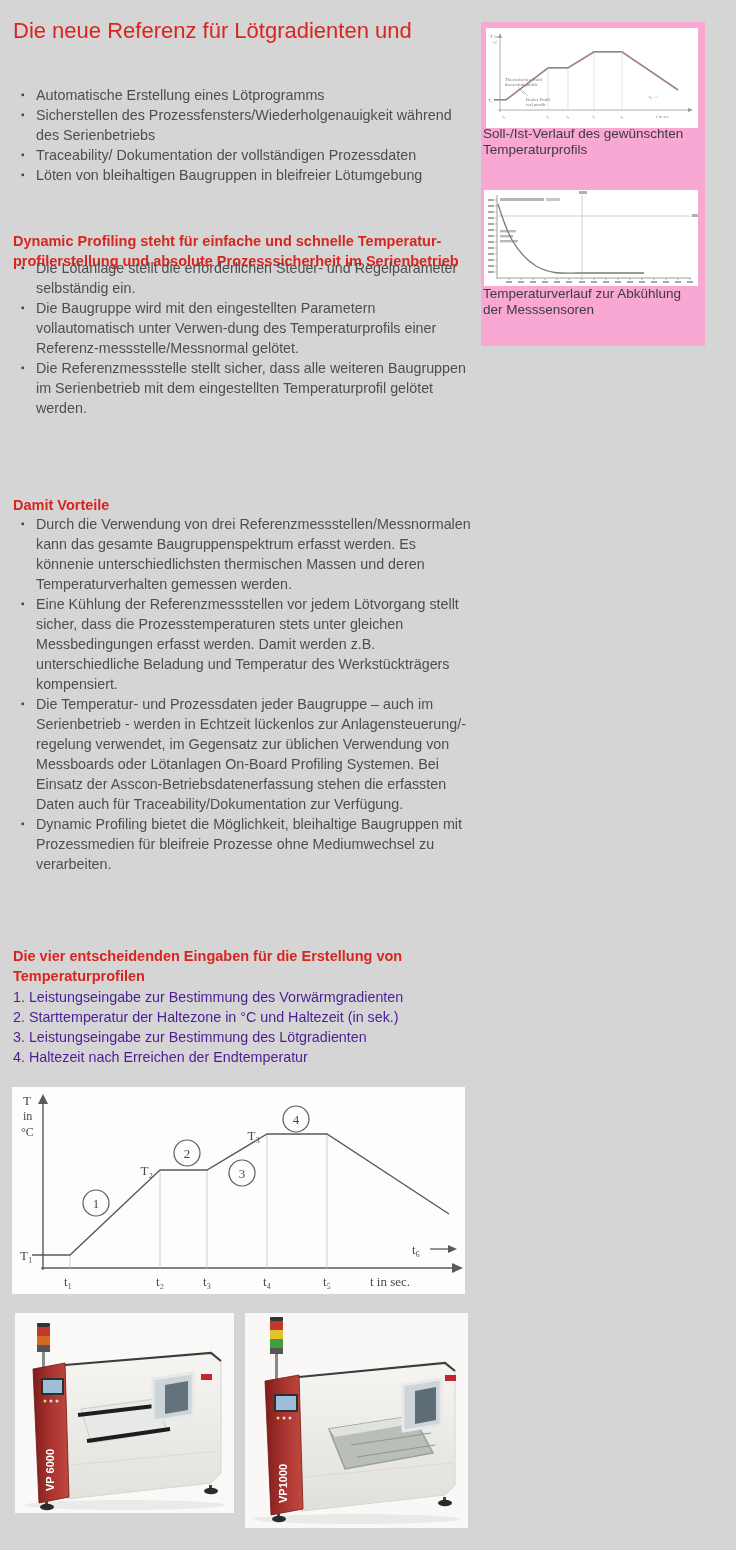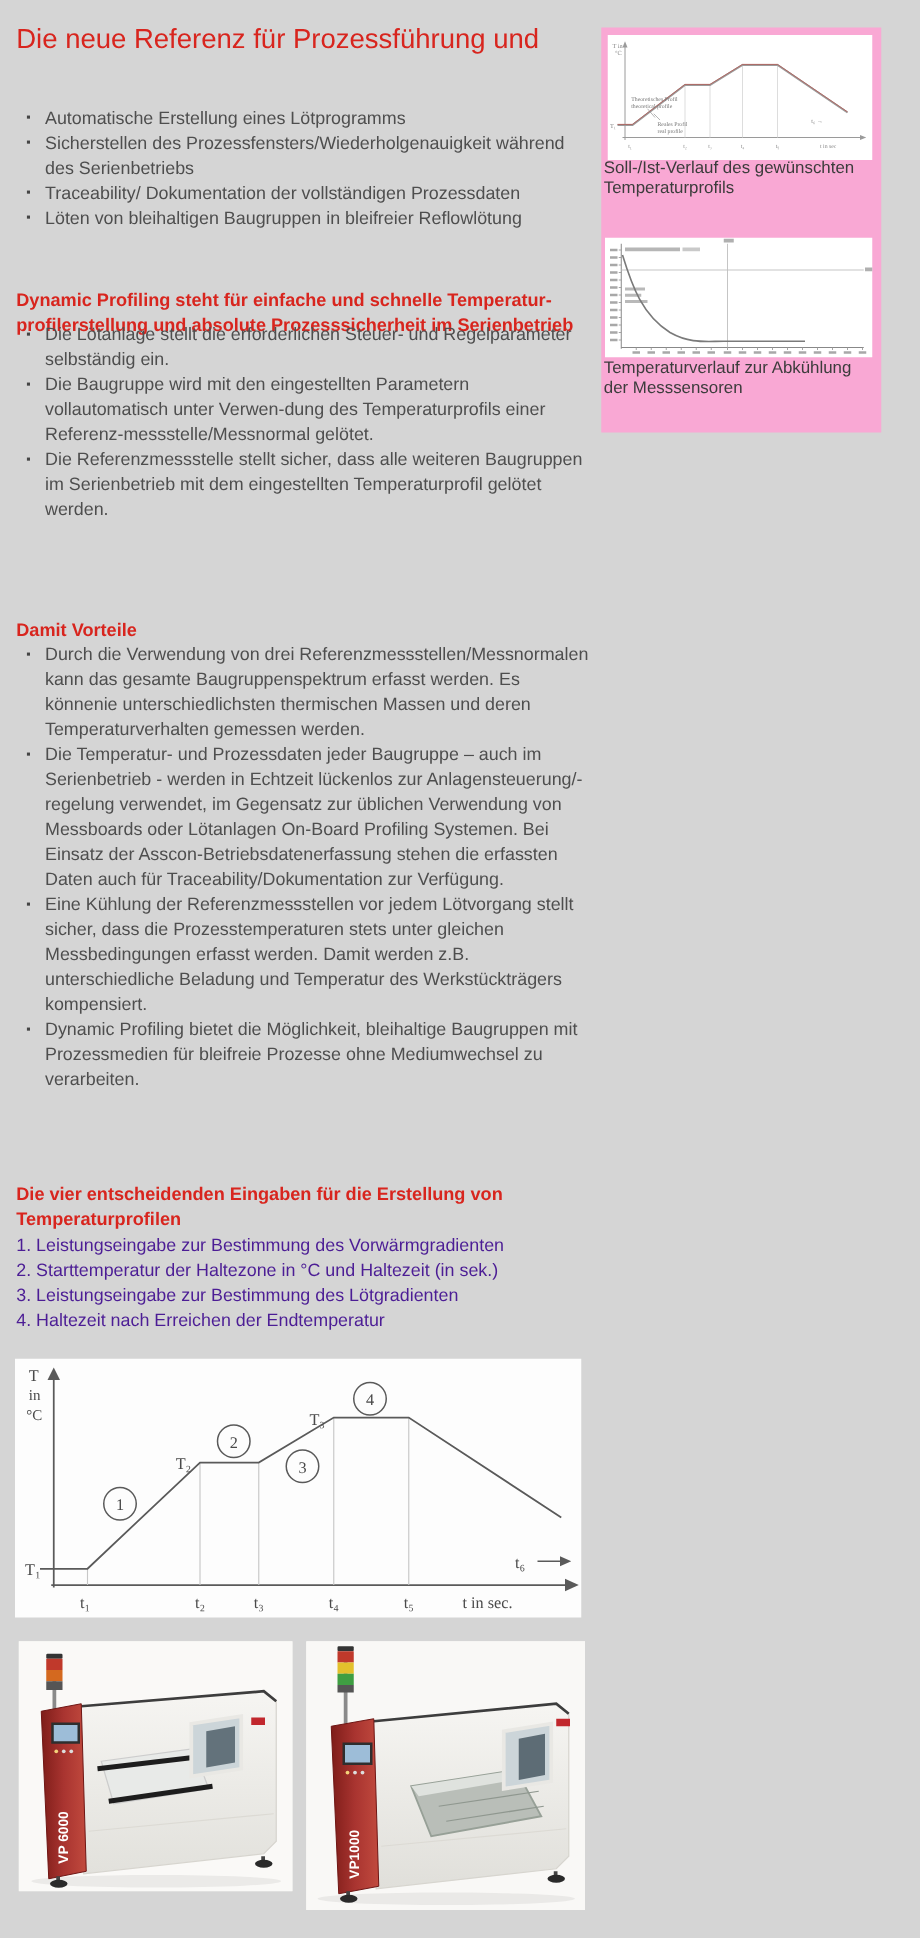--- a/index.html
+++ b/index.html
@@ -24,43 +24,43 @@
   .photo{background:#faf9f7;}
 
   svg text{font-family:"Liberation Serif","DejaVu Serif",serif;}
   svg text.sans{font-family:"Liberation Sans","DejaVu Sans",sans-serif;}
 </style>
 </head>
 <body>
 
 <div id="page">
 
-  <h1 class="title abs" style="left:13px;top:16px;width:465px;"><span>Die neue Referenz für Prozessführung und</span><br></h1>
+  <h1 class="title abs" style="left:13px;top:16px;width:465px;"><span>Die neue Referenz für Lötgradienten und</span><br></h1>
 
   <ul class="blist abs" style="left:13px;top:85px;width:462px;">
     <li>Automatische Erstellung eines Lötprogramms</li>
     <li>Sicherstellen des Prozessfensters/Wiederholgenauigkeit während des Serienbetriebs</li>
     <li>Traceability/ Dokumentation der vollständigen Prozessdaten</li>
-    <li>Löten von bleihaltigen Baugruppen in bleifreier Reflowlötung</li>
+    <li>Löten von bleihaltigen Baugruppen in bleifreier Lötumgebung</li>
   </ul>
 
   <div class="subhead abs" style="left:13px;top:231px;width:465px;"><span>Dynamic Profiling steht für einfache und schnelle Temperatur-</span><br><span>profilerstellung und absolute Prozesssicherheit im Serienbetrieb</span></div>
 
   <ul class="blist abs" style="left:13px;top:258px;width:462px;">
     <li>Die Lötanlage stellt die erforderlichen Steuer- und Regelparameter selbständig ein.</li>
     <li>Die Baugruppe wird mit den eingestellten Parametern vollautomatisch unter Verwen-dung des Temperaturprofils einer Referenz-messstelle/Messnormal gelötet.</li>
     <li>Die Referenzmessstelle stellt sicher, dass alle weiteren Baugruppen im Serienbetrieb mit dem eingestellten Temperaturprofil gelötet werden.</li>
   </ul>
 
   <div class="subhead abs" style="left:13px;top:495px;width:465px;">Damit Vorteile</div>
 
   <ul class="blist abs" style="left:13px;top:514px;width:462px;">
     <li>Durch die Verwendung von drei Referenzmessstellen/Messnormalen kann das gesamte Baugruppenspektrum erfasst werden. Es könnenie unterschiedlichsten thermischen Massen und deren Temperaturverhalten gemessen werden.</li>
+    <li>Eine Kühlung der Referenzmessstellen vor jedem Lötvorgang stellt sicher, dass die Prozesstemperaturen stets unter gleichen Messbedingungen erfasst werden. Damit werden z.B. unterschiedliche Beladung und Temperatur des Werkstückträgers kompensiert.</li>
     <li>Die Temperatur- und Prozessdaten jeder Baugruppe – auch im Serienbetrieb - werden in Echtzeit lückenlos zur Anlagensteuerung/-regelung verwendet, im Gegensatz zur üblichen Verwendung von Messboards oder Lötanlagen On-Board Profiling Systemen. Bei Einsatz der Asscon-Betriebsdatenerfassung stehen die erfassten Daten auch für Traceability/Dokumentation zur Verfügung.</li>
-    <li>Eine Kühlung der Referenzmessstellen vor jedem Lötvorgang stellt sicher, dass die Prozesstemperaturen stets unter gleichen Messbedingungen erfasst werden. Damit werden z.B. unterschiedliche Beladung und Temperatur des Werkstückträgers kompensiert.</li>
     <li>Dynamic Profiling bietet die Möglichkeit, bleihaltige Baugruppen mit Prozessmedien für bleifreie Prozesse ohne Mediumwechsel zu verarbeiten.</li>
   </ul>
 
   <div class="subhead abs" style="left:13px;top:946px;width:465px;"><span>Die vier entscheidenden Eingaben für die Erstellung von</span><br><span>Temperaturprofilen</span></div>
 
   <div class="numlist abs" style="left:13px;top:987px;width:465px;">
     <div>1. Leistungseingabe zur Bestimmung des Vorwärmgradienten</div>
     <div>2. Starttemperatur der Haltezone in °C und Haltezeit (in sek.)</div>
     <div>3. Leistungseingabe zur Bestimmung des Lötgradienten</div>
     <div>4. Haltezeit nach Erreichen der Endtemperatur</div>

